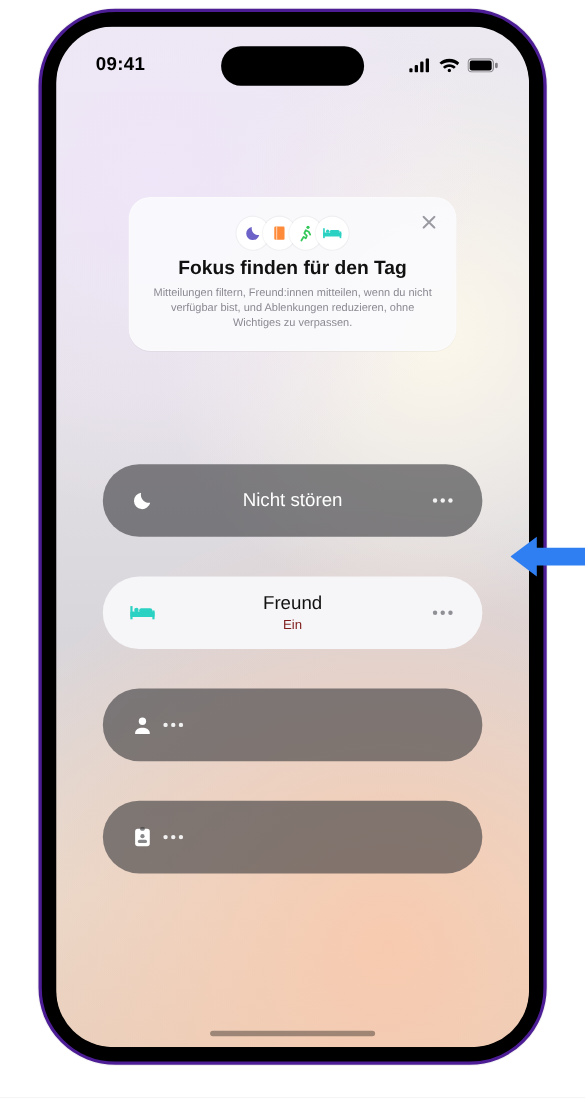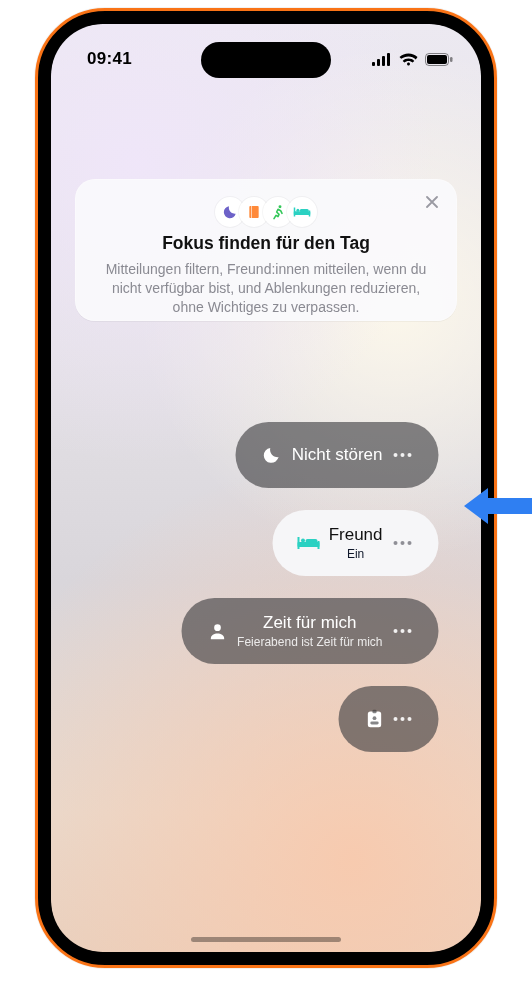--- a/index.html
+++ b/index.html
@@ -12,21 +12,21 @@
     .canvas {
       position: relative;
       width: 532px; height: 998px;
       display: flex; align-items: flex-start; justify-content: center;
     }
     
     .phone {
       position: relative;
       margin-top: 8px;
       width: 462px; height: 960px;
-      border: 3px solid #f97316;
+      border: 3px solid #4c1d95;
       border-radius: 70px;
       background: #000;
       box-shadow: 0 0 0 1px rgba(0,0,0,.05);
       overflow: hidden;
     }
     .bezel {
       position: absolute; inset: 3px;
       border: 10px solid #000;
       border-radius: 62px;
       background: #000;
@@ -62,24 +62,24 @@
     }
     .status-time { font-size: 17px; letter-spacing: .3px; }
     .status-icons { display: flex; align-items: center; gap: 7px; }
     .status-icons svg { display: block; }
 
     
     .hero {
       position: absolute;
       left: 50%; transform: translateX(-50%);
       top: 155px;
-      width: 382px;
+      width: 298px;
       background: rgba(250,250,252,.92);
       border-radius: 20px;
-      padding: 18px 22px 4px 22px;
+      padding: 18px 22px 18px 22px;
       box-shadow: 0 1px 0 rgba(0,0,0,.04), inset 0 0 0 1px rgba(255,255,255,.3);
     }
     .hero-close {
       position: absolute; right: 14px; top: 12px;
       width: 22px; height: 22px;
       display: flex; align-items: center; justify-content: center;
       color: #9a9aa2; cursor: default;
     }
     .hero-icons {
       display: flex; justify-content: center; gap: -6px;
@@ -97,31 +97,31 @@
     .hero-title {
       text-align: center;
       font-weight: 700;
       font-size: 17.5px;
       color: #111;
       margin-top: 2px;
     }
     .hero-desc {
       margin-top: 6px;
       text-align: center;
-      font-size: 14px;
+      font-size: 10px;
       line-height: 1.35;
       color: #8a8a92;
     }
 
     
     .pills {
       position: absolute; left: 50%; transform: translateX(-50%);
       top: 398px;
       width: 345px;
-      display: flex; flex-direction: column; gap: 22px; align-items: flex-end;
+      display: flex; flex-direction: column; gap: 36px;
     }
     .pill {
       position: relative;
       height: 66px;
       border-radius: 34px;
       display: flex; align-items: center;
       padding: 0 22px;
       background: rgba(60,60,63,.62);
       color: #fff;
     }
@@ -129,21 +129,21 @@
     .pill .icon-slot {
       width: 28px; height: 28px; display: flex; align-items: center; justify-content: center;
     }
     .pill .text {
       flex: 1; text-align: center;
       display: flex; flex-direction: column; align-items: center; justify-content: center;
       padding: 0 6px;
     }
     .pill .title { font-size: 17px; font-weight: 500; }
     .pill .subtitle { font-size: 12px; opacity: .85; margin-top: 2px; }
-    .pill.active .subtitle { color: #0f172a; opacity: 1; }
+    .pill.active .subtitle { color: #7f1d1d; opacity: 1; }
     .pill .more {
       width: 28px; height: 28px; display: flex; align-items: center; justify-content: center;
       color: rgba(255,255,255,.9);
     }
     .pill.active .more { color: #8f8f96; }
 
     
     .callout-arrow {
       position: absolute;
       top: 484px; right: -4px;
@@ -300,24 +300,20 @@
 
           <div class="pill">
             <span class="icon-slot">
               <svg width="20" height="20" viewBox="0 0 24 24">
                   <g fill="#fff">
                     <circle cx="12" cy="8" r="4"></circle>
                     <path d="M4 21c0-4 4-6 8-6s8 2 8 6v1H4z"></path>
                   </g>
                 </svg>
             </span>
-            <span class="text">
-              <span class="title">Zeit für mich</span>
-              <span class="subtitle">Feierabend ist Zeit für mich</span>
-            </span>
             <span class="more">
               <svg width="20" height="6" viewBox="0 0 20 6">
                   <g fill="currentColor">
                     <circle cx="3" cy="3" r="2"></circle>
                     <circle cx="10" cy="3" r="2"></circle>
                     <circle cx="17" cy="3" r="2"></circle>
                   </g>
                 </svg>
             </span>
           </div>

